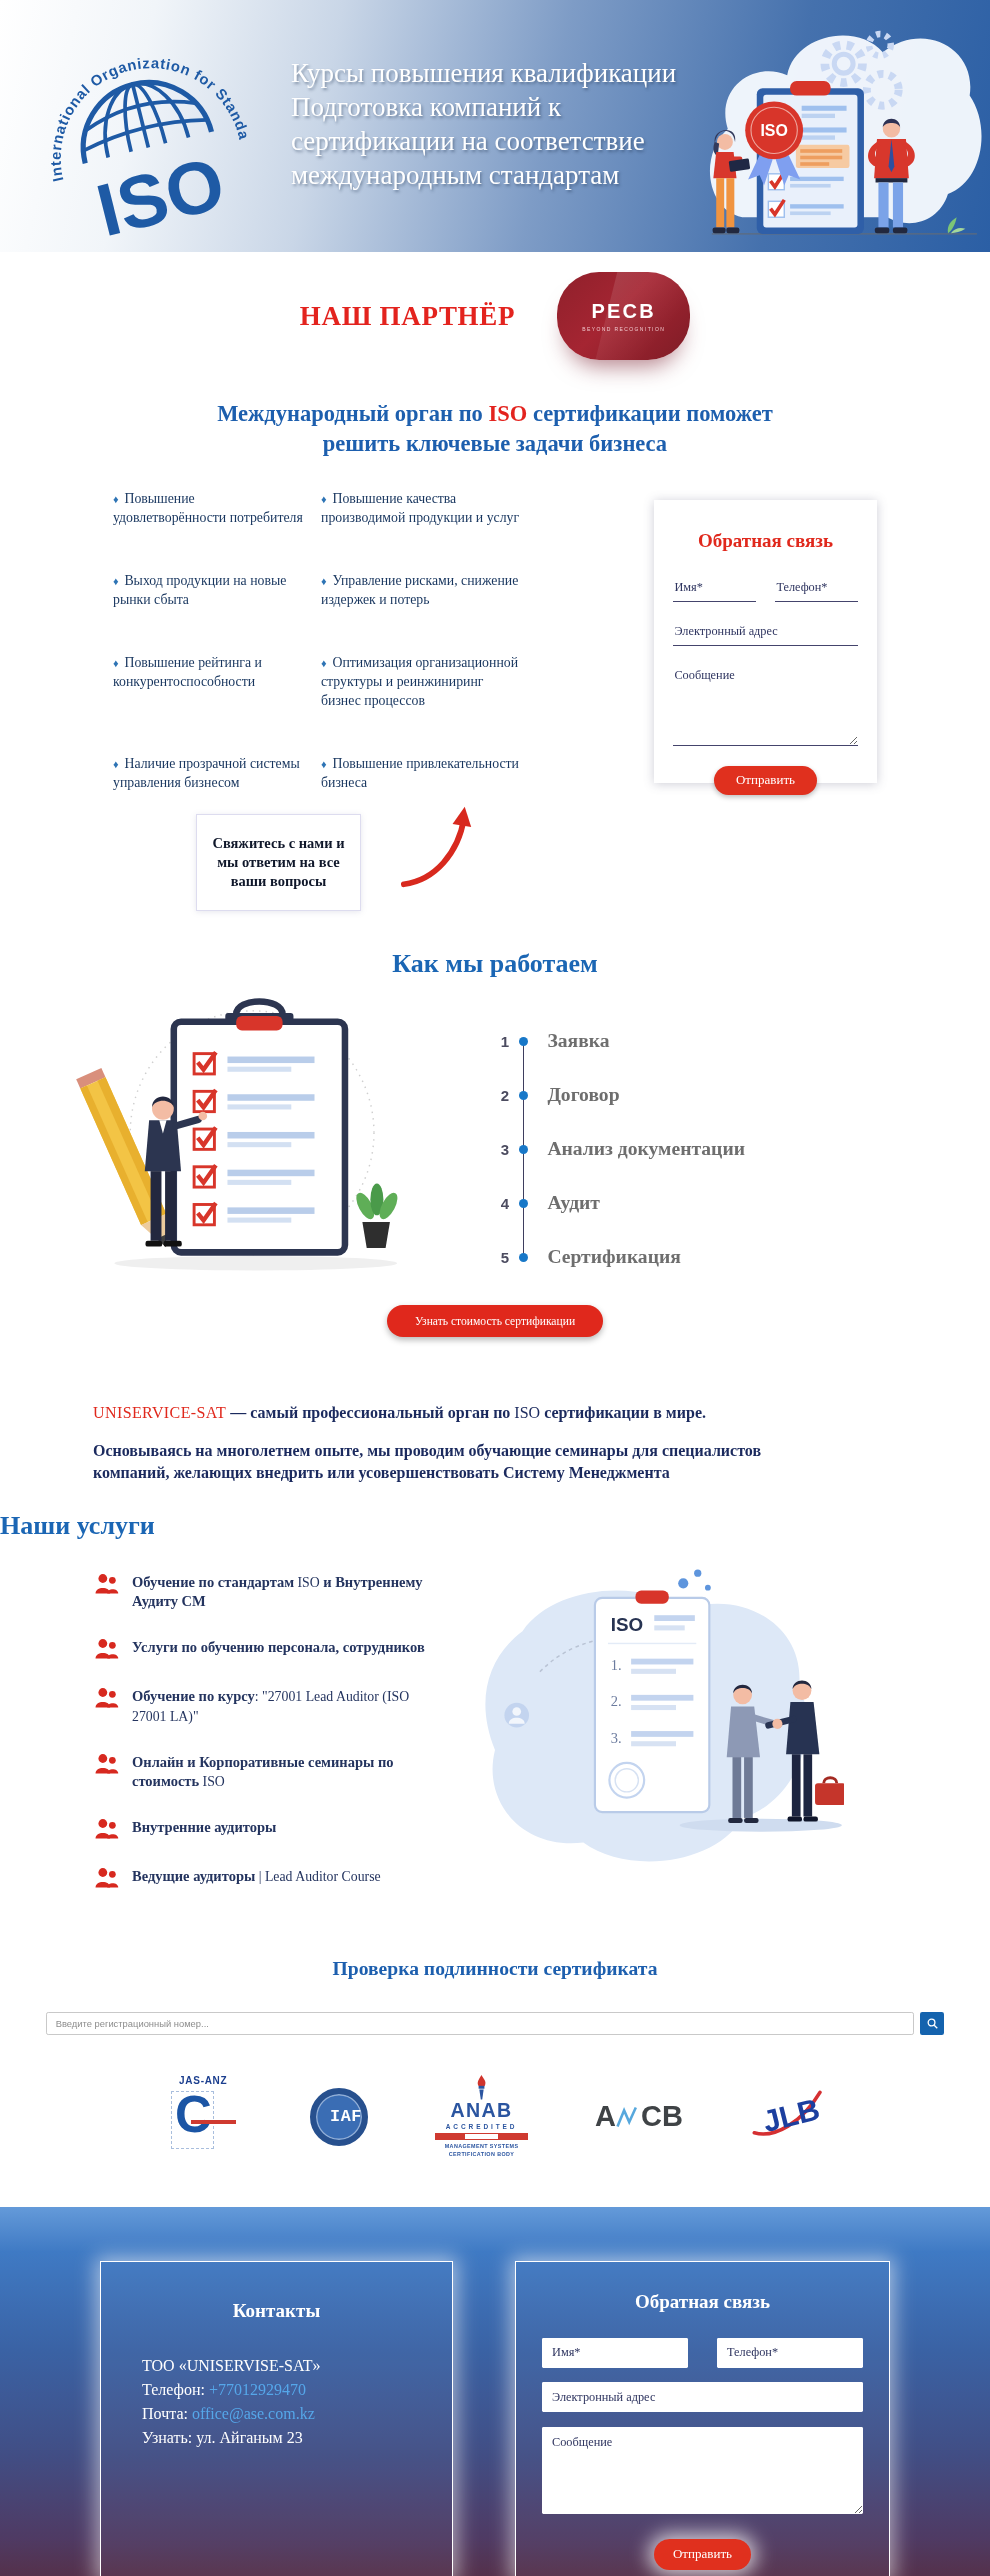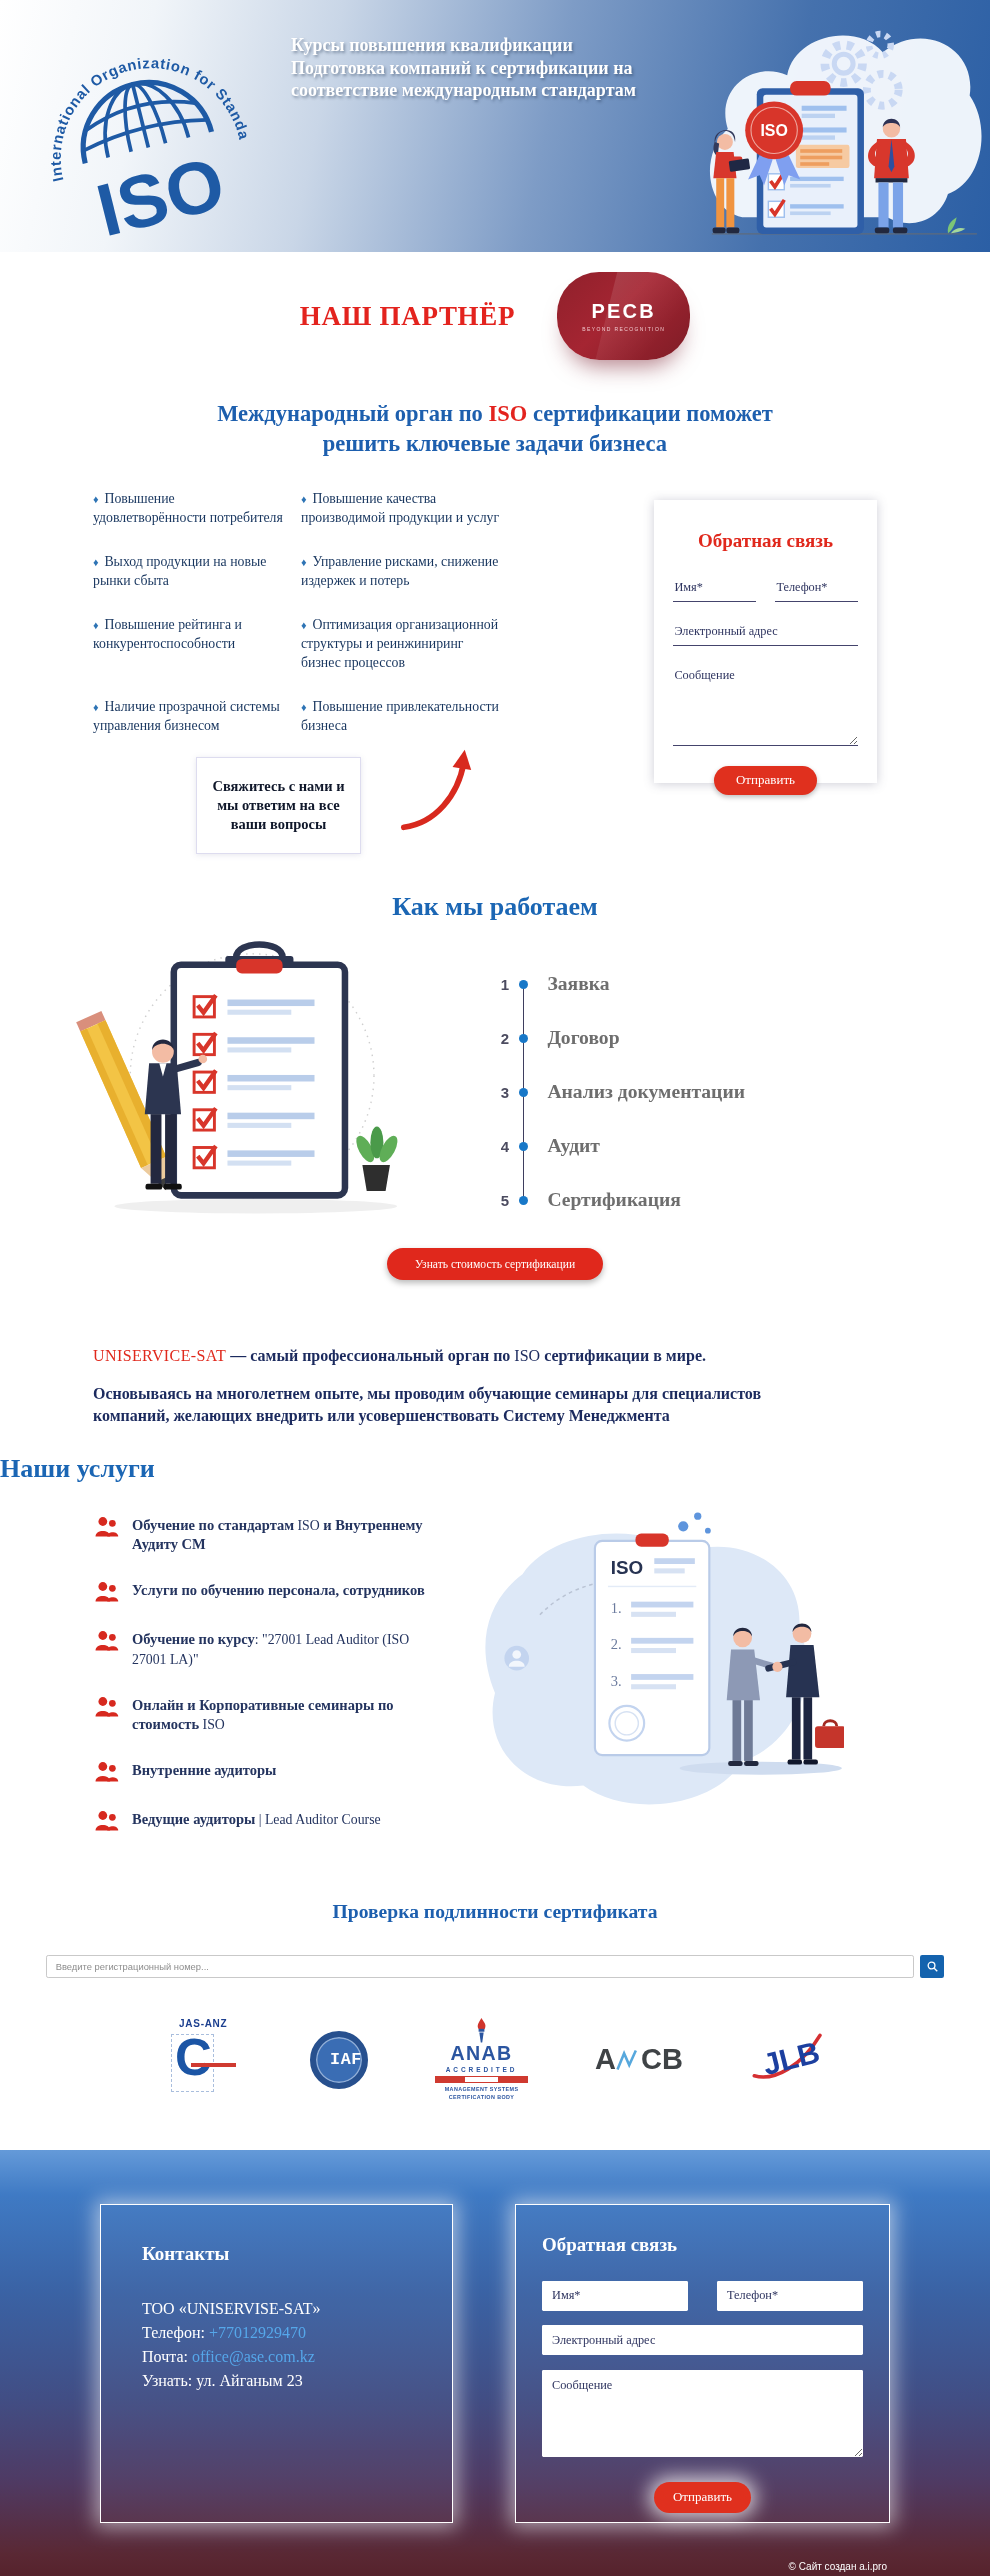--- a/index.html
+++ b/index.html
@@ -3,21 +3,21 @@
 <meta charset="utf-8">
 <style>
   * { box-sizing: border-box; margin: 0; padding: 0; }
   html,body { background:#fff; }
   body { width:990px; font-family:"Liberation Serif", serif; color:#17355e; }
 
   
   .header { position:relative; height:252px; overflow:hidden;
     background:linear-gradient(102deg,#ffffff 0%,#f1f5f9 15%,#c9d6e7 33%,#7e9cc6 55%,#4571ad 78%,#2b5fa5 100%); }
   .iso-logo { position:absolute; left:32px; top:4.3px; width:222px; height:244px; }
-  .header-title { position:absolute; left:291px; top:34px; width:424px; font-size:18px; font-weight:bold;
+  .header-title { position:absolute; left:291px; top:56px; width:424px; font-size:27px; font-weight:normal;
     color:#fff; line-height:1.26; text-shadow:1.4px 2.2px 2.9px rgba(30,50,80,.45); }
   .header-illustration { position:absolute; right:0; top:0; width:297px; height:252px; }
 
   
   .partner { height:128px; display:flex; align-items:center; justify-content:center; gap:42px; }
   .partner-label { font-size:27px; font-weight:bold; color:#e3231e; letter-spacing:0.7px; }
   .pecb-card { position:relative; width:133px; height:88px; border-radius:42px; overflow:hidden;
     background:linear-gradient(135deg,#8f202b 0%,#a52532 45%,#7e1c26 100%);
     display:flex; flex-direction:column; align-items:center; justify-content:center; color:#fff;
     box-shadow:0 16px 22px -10px rgba(120,30,45,.55); cursor:pointer; }
@@ -26,21 +26,21 @@
   .pecb-name { font-family:"Liberation Sans",sans-serif; font-size:20px; font-weight:bold; letter-spacing:2.2px; }
   .pecb-tagline { font-family:"Liberation Sans",sans-serif; font-size:5px; letter-spacing:1.4px; margin-top:2.9px; color:#f0c6cb; }
 
   
   .intro-heading { margin:19px auto 16px; width:638px; text-align:center; font-size:22.5px; font-weight:bold;
     color:#1d5fae; line-height:1.32; }
   .iso-red { color:#e3231e; }
 
   
   .benefits { display:flex; justify-content:space-between; padding:14.5px 113px 0 93px; min-height:341px; }
-  .bullets { display:grid; grid-auto-flow:column; grid-template-rows:repeat(4,auto); grid-template-columns:208px 217px; row-gap:25px; }
+  .bullets { display:grid; grid-auto-flow:column; grid-template-rows:repeat(4,auto); grid-template-columns:208px 217px; row-gap:44px;margin-left:20px; }
   .bullet-item { font-size:13.8px; line-height:1.38; color:#17355e; padding-right:13px; }
   .diamond { color:#2e74b5; font-size:11px; margin-right:5.8px; }
   .callout-row { display:flex; align-items:flex-start; margin:22px 0 0 103px; gap:36px; }
   .callout { width:165px; background:#fff; border:1.4px solid #dddcef; box-shadow:0 0.7px 5.8px rgba(120,120,160,.18);
     padding:19px 10px; text-align:center; color:#0f172a; font-weight:bold; font-size:14.5px; line-height:1.3; }
   .arrow-svg { width:81px; height:86px; margin-top:-10px; }
 
   .form-card { width:223px; background:#fff; box-shadow:0 1.4px 10px rgba(90,90,120,.3); padding:30px 19px 25px; margin-top:11.6px; height:283px; }
   .form-title { text-align:center; color:#e0281c; font-size:19px; font-weight:bold; margin-bottom:25px; }
   .uinput { font-family:"Liberation Serif",serif; font-size:12.3px; color:#2f3560; border:none;
@@ -110,21 +110,21 @@
   .anab-small { margin-top:3.6px; font-size:5.4px; font-weight:bold; letter-spacing:0.4px; line-height:1.4; text-align:center; }
   .ascb { display:flex; align-items:center; font-family:"Liberation Sans",sans-serif; color:#3f4346; font-weight:bold; font-size:29px; }
 
   
   .footer { margin-top:43px; height:449px; padding-top:54px;
     background:linear-gradient(180deg,#649ad9 0%,#3f7ac4 10%,#3a62a4 32%,#414e85 55%,#4f3a63 74%,#5a2834 90%,#521d24 100%); }
   .footer-cards { display:flex; justify-content:center; align-items:flex-start; gap:62px; }
   .fcard { border:1.4px solid #fff; box-shadow:0 0 19px 3.6px rgba(255,255,255,.55); background:rgba(255,255,255,.03); }
   .fcard-contacts { width:353px; height:319px; padding:38px 41px 0; color:#fff; }
   .fcard-form { width:375px; height:319px; padding:29px 26px 0; }
-  .fcard-title { text-align:left; font-size:19px; font-weight:bold; color:#fff; }
+  .fcard-title { text-align:center; font-size:19px; font-weight:bold; color:#fff; }
   .contact-lines { margin-top:32px; font-size:16px; line-height:1.5; }
   .contact-link { color:#55a7ea; text-decoration:none; cursor:pointer; }
   .f-input { width:100%; height:30px; border:none; border-radius:1.4px; background:#fff; padding:0 10px;
     font-family:"Liberation Serif",serif; font-size:12.3px; color:#2f3560; display:block; }
   .f-input::placeholder { color:#2f3560; opacity:1; }
   .f-row2 { display:flex; gap:29px; margin-top:25px; }
   .f-mt { margin-top:14.5px; }
   textarea.f-input { height:87px; padding-top:8.7px; resize:vertical; }
   .f-send { display:block; margin:25px auto 0; width:97px; height:31px; background:#e0301e; border:none; border-radius:16px;
     color:#fff; font-family:"Liberation Serif",serif; font-size:13px; cursor:pointer; box-shadow:0 0 19px 5px rgba(255,255,255,.75); }

